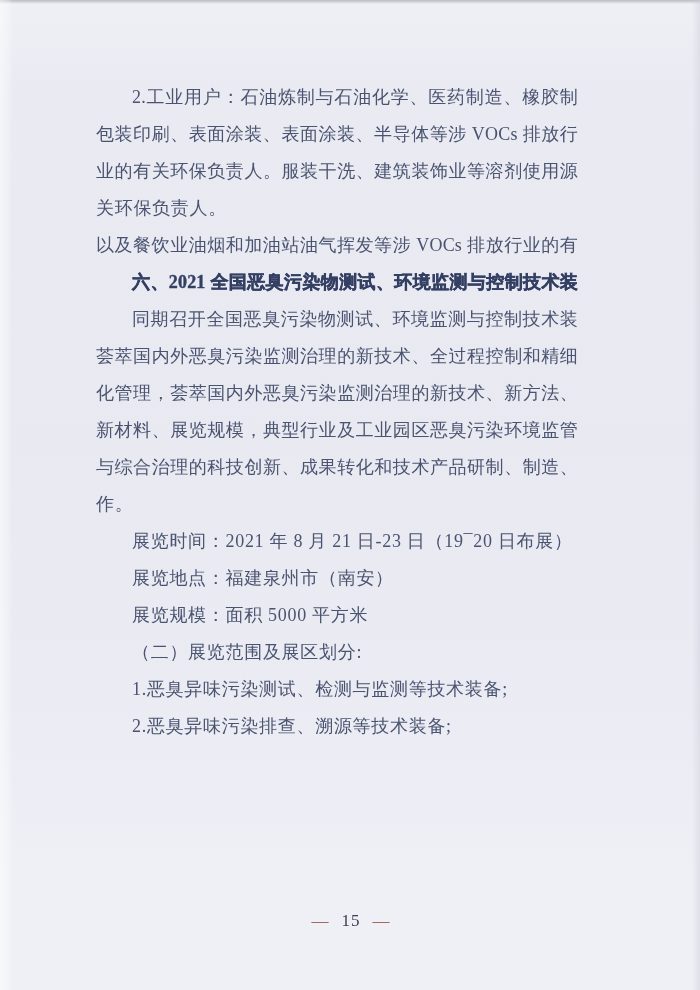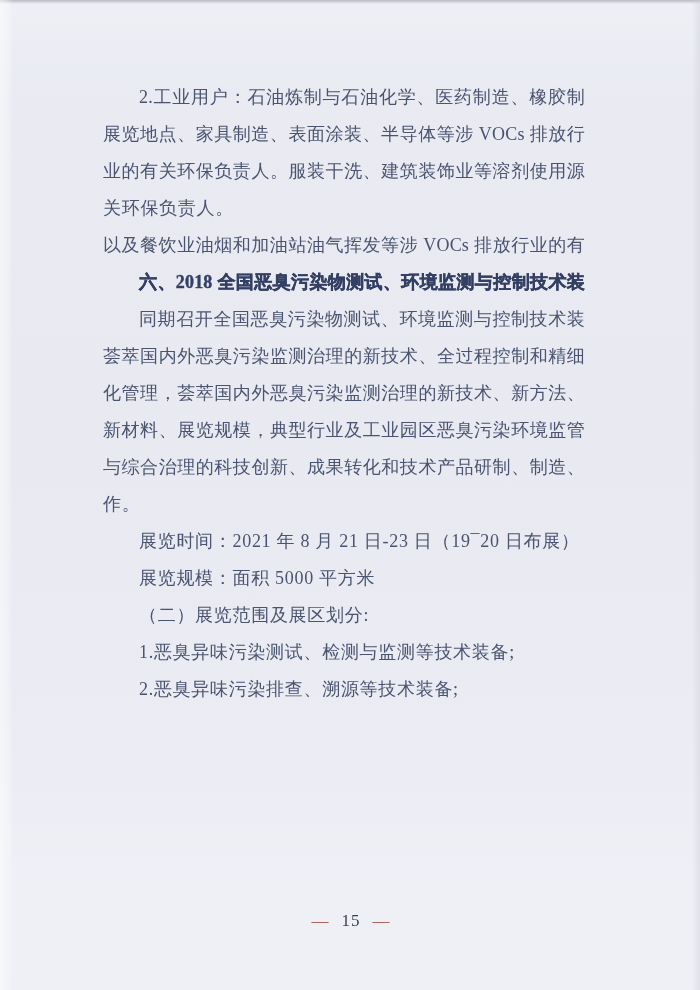--- a/index.html
+++ b/index.html
@@ -35,21 +35,21 @@
     background: linear-gradient(90deg, rgba(255,255,255,0.55) 0%, rgba(255,255,255,0.25) 70%, rgba(255,255,255,0) 100%);
   }
   .right-shade {
     position: absolute;
     top: 0; right: 0;
     width: 8px; height: 100%;
     background: linear-gradient(270deg, rgba(205,206,215,0.45) 0%, rgba(205,206,215,0) 100%);
   }
   .content {
     position: absolute;
-    left: 103px;
+    left: 96px;
     top: 79px;
     width: 482px;
     color: #4a5470;
     font-size: 18px;
     letter-spacing: 0.7px;
   }
   .line {
     height: 37px;
     line-height: 37px;
     white-space: nowrap;
@@ -89,32 +89,33 @@
 </head>
 <body>
 
 <div class="scan">
   <div class="top-edge"></div>
   <div class="left-strip"></div>
   <div class="right-shade"></div>
 
   <div class="content">
       <div class="line indent fill">2.工业用户：石油炼制与石油化学、医药制造、橡胶制</div>
-      <div class="line fill">展览地点、家具制造、表面涂装、半导体等涉 VOCs 排放行</div>
+      <div class="line fill">包装印刷、表面涂装、表面涂装、半导体等涉 VOCs 排放行</div>
       <div class="line fill">业的有关环保负责人。服装干洗、建筑装饰业等溶剂使用源</div>
       <div class="line">关环保负责人。</div>
       <div class="line fill">以及餐饮业油烟和加油站油气挥发等涉 VOCs 排放行业的有</div>
-      <div class="line indent bold fill">六、2018 全国恶臭污染物测试、环境监测与控制技术装</div>
+      <div class="line indent bold fill">六、2021 全国恶臭污染物测试、环境监测与控制技术装</div>
       <div class="line indent fill">同期召开全国恶臭污染物测试、环境监测与控制技术装</div>
       <div class="line fill">荟萃国内外恶臭污染监测治理的新技术、全过程控制和精细</div>
       <div class="line fill">化管理，荟萃国内外恶臭污染监测治理的新技术、新方法、</div>
       <div class="line fill">新材料、展览规模，典型行业及工业园区恶臭污染环境监管</div>
       <div class="line fill">与综合治理的科技创新、成果转化和技术产品研制、制造、</div>
       <div class="line">作。</div>
       <div class="line indent">展览时间：2021 年 8 月 21 日-23 日（19¯20 日布展）</div>
+      <div class="line indent">展览地点：福建泉州市（南安）</div>
       <div class="line indent">展览规模：面积 5000 平方米</div>
       <div class="line indent">（二）展览范围及展区划分:</div>
       <div class="line indent">1.恶臭异味污染测试、检测与监测等技术装备;</div>
       <div class="line indent">2.恶臭异味污染排查、溯源等技术装备;</div>
     </div>
 
   <div class="pagenum">
     <span class="dash">—</span><span class="num">15</span><span class="dash">—</span>
   </div>
 </div>

